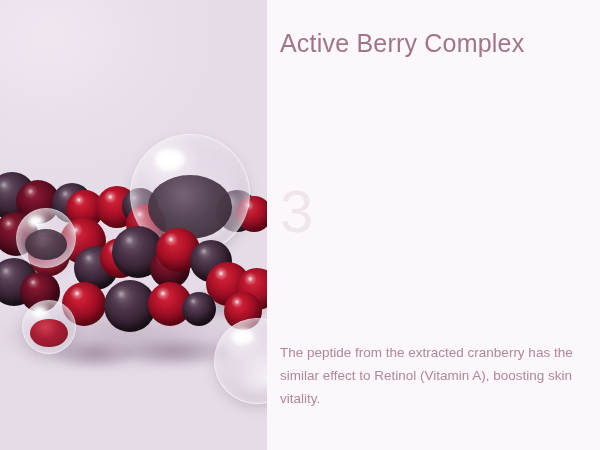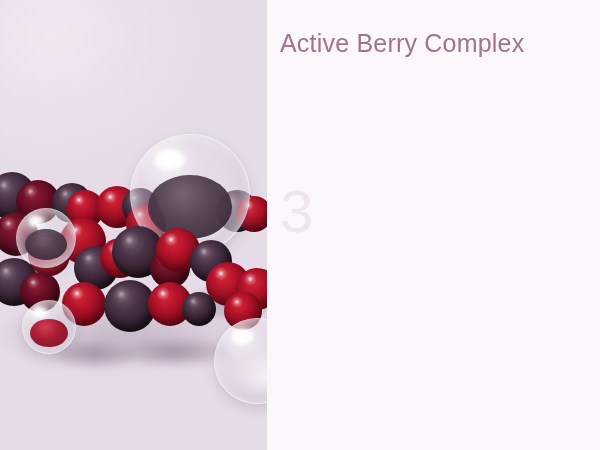--- a/index.html
+++ b/index.html
@@ -229,15 +229,16 @@
       <div class="hl"></div>
     </div>
   </div>
 
   <div class="text-panel">
     <div class="title">Active Berry Complex</div>
 
     <div class="step-number">3</div>
 
 
+    <div class="body-copy">The peptide from the extracted cranberry has the similar effect to Retinol (Vitamin A), boosting skin vitality.</div>
   </div>
 
 </div>
 
 </body></html>

